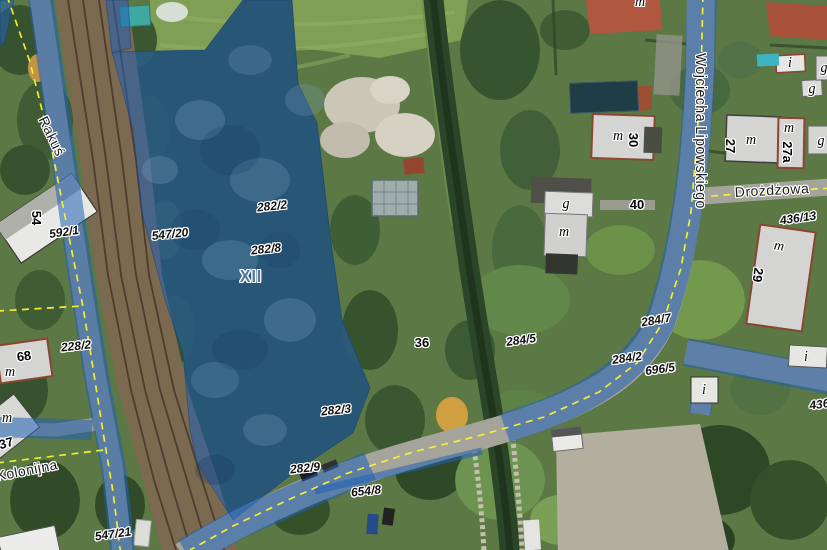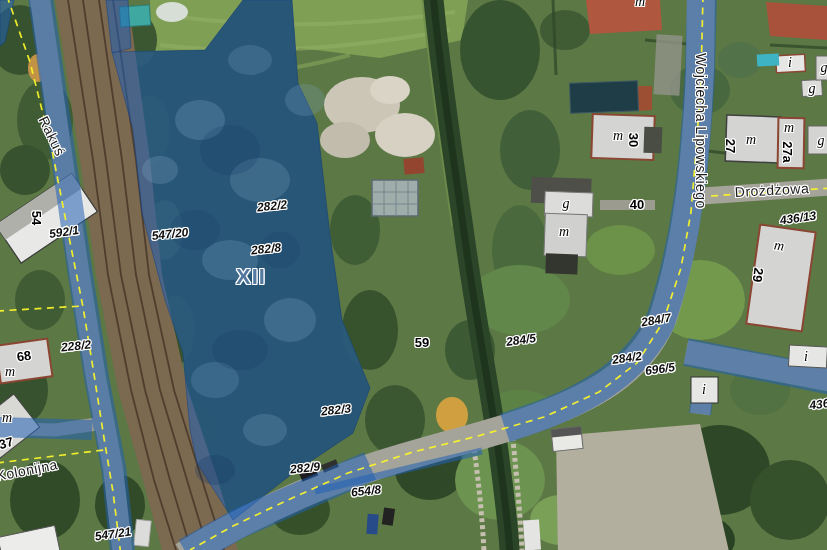--- a/index.html
+++ b/index.html
@@ -13,21 +13,21 @@
   .map-label{
     position:absolute;white-space:nowrap;line-height:1;
     transform-origin:center;pointer-events:none;
     text-shadow:1px 0 0 #fff,-1px 0 0 #fff,0 1px 0 #fff,0 -1px 0 #fff,
                 1px 1px 0 #fff,-1px -1px 0 #fff,1px -1px 0 #fff,-1px 1px 0 #fff;
   }
   .lbl-parcel{font-style:italic;font-weight:700;font-size:12px;color:#0d0d0d;}
   .lbl-street{font-weight:400;font-size:14px;color:#1c1c1c;letter-spacing:.5px;}
   .lbl-house{font-weight:700;font-size:13px;color:#000;}
   .lbl-letter{font-family:"Liberation Serif",serif;font-style:italic;font-size:14px;color:#000;}
-  .lbl-section{font-weight:700;font-size:22px;color:var(--section-color);letter-spacing:1px;}
+  .lbl-section{font-weight:700;font-size:16px;color:var(--section-color);letter-spacing:1px;}
   .ovl{fill:var(--blue);fill-opacity:.55;stroke:#16407f;stroke-opacity:.5;stroke-width:1;}
   .ovl-stroke{stroke:var(--blue);stroke-opacity:.55;fill:none;}
   .bnd{stroke:var(--yellow);stroke-width:1.7;stroke-dasharray:7 5.5;fill:none;opacity:.95;}
   .bld{fill:var(--bfill);stroke:var(--bstroke);stroke-width:2;}
 </style>
 </head>
 <body>
 
 <div id="map">
   <svg width="827" height="550" viewBox="0 0 827 550">
@@ -238,21 +238,21 @@
       <span class="map-label lbl-parcel" style="left: 821px; top: 404px; transform: translate(-50%, -50%) rotate(-8deg);">436/</span>
       <span class="map-label lbl-street" style="left: 52px; top: 136px; transform: translate(-50%, -50%) rotate(64deg);">Rakuś</span>
       <span class="map-label lbl-street" style="left: 27px; top: 470px; transform: translate(-50%, -50%) rotate(-11deg);">Kolonijna</span>
       <span class="map-label lbl-street" style="left: 701px; top: 131px; transform: translate(-50%, -50%) rotate(90deg);">Wojciecha Lipowskiego</span>
       <span class="map-label lbl-street" style="left: 772px; top: 190px; transform: translate(-50%, -50%) rotate(-3deg);">Drożdżowa</span>
       <span class="map-label lbl-house" style="left: 36px; top: 218px; transform: translate(-50%, -50%) rotate(90deg);">54</span>
       <span class="map-label lbl-house" style="left: 24px; top: 356px; transform: translate(-50%, -50%) rotate(-8deg);">68</span>
       <span class="map-label lbl-house" style="left: 6px; top: 443px; transform: translate(-50%, -50%) rotate(-15deg);">37</span>
       <span class="map-label lbl-house" style="left: 633px; top: 140px; transform: translate(-50%, -50%) rotate(90deg);">30</span>
       <span class="map-label lbl-house" style="left: 637px; top: 204px; transform: translate(-50%, -50%) rotate(0deg);">40</span>
-      <span class="map-label lbl-house" style="left: 422px; top: 342px; transform: translate(-50%, -50%) rotate(0deg);">59</span>
+      <span class="map-label lbl-house" style="left: 422px; top: 342px; transform: translate(-50%, -50%) rotate(0deg);">36</span>
       <span class="map-label lbl-house" style="left: 730px; top: 146px; transform: translate(-50%, -50%) rotate(90deg);">27</span>
       <span class="map-label lbl-house" style="left: 787px; top: 152px; transform: translate(-50%, -50%) rotate(90deg);">27a</span>
       <span class="map-label lbl-house" style="left: 758px; top: 275px; transform: translate(-50%, -50%) rotate(97deg);">29</span>
       <span class="map-label lbl-letter" style="left: 10px; top: 372px; transform: translate(-50%, -50%) rotate(0deg);">m</span>
       <span class="map-label lbl-letter" style="left: 7px; top: 418px; transform: translate(-50%, -50%) rotate(0deg);">m</span>
       <span class="map-label lbl-letter" style="left: 566px; top: 204px; transform: translate(-50%, -50%) rotate(0deg);">g</span>
       <span class="map-label lbl-letter" style="left: 564px; top: 232px; transform: translate(-50%, -50%) rotate(0deg);">m</span>
       <span class="map-label lbl-letter" style="left: 618px; top: 136px; transform: translate(-50%, -50%) rotate(0deg);">m</span>
       <span class="map-label lbl-letter" style="left: 640px; top: 2px; transform: translate(-50%, -50%) rotate(0deg);">m</span>
       <span class="map-label lbl-letter" style="left: 751px; top: 140px; transform: translate(-50%, -50%) rotate(0deg);">m</span>

